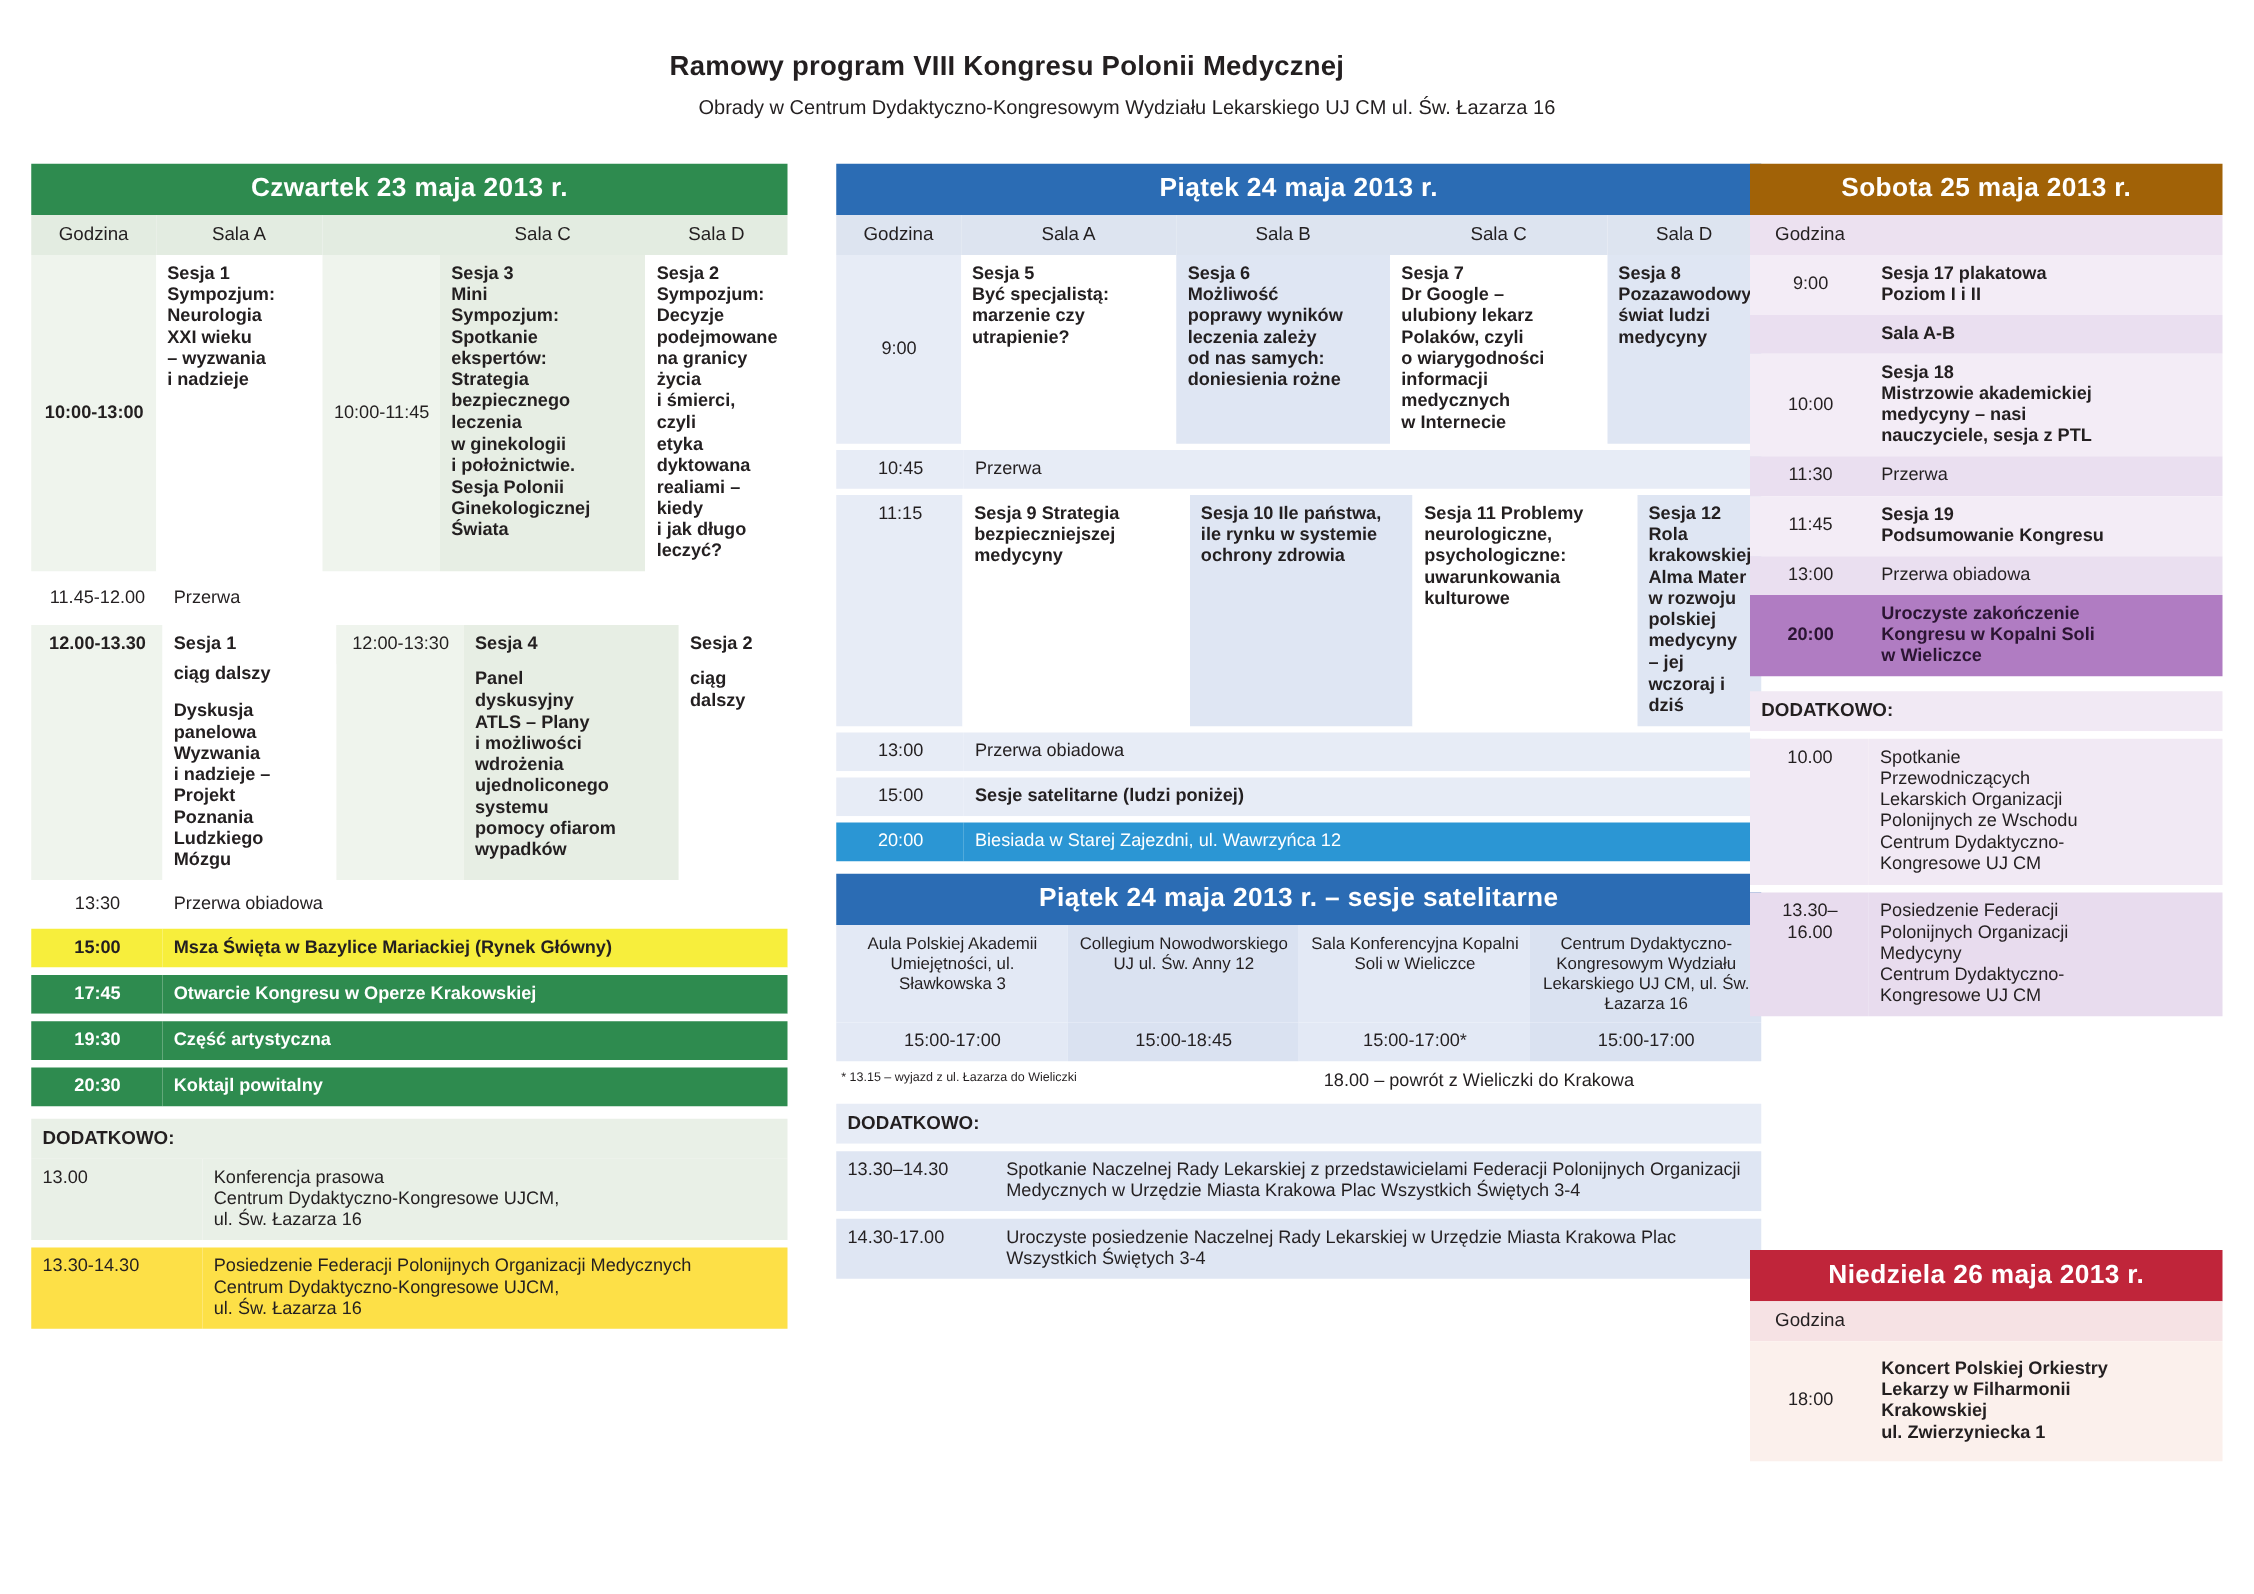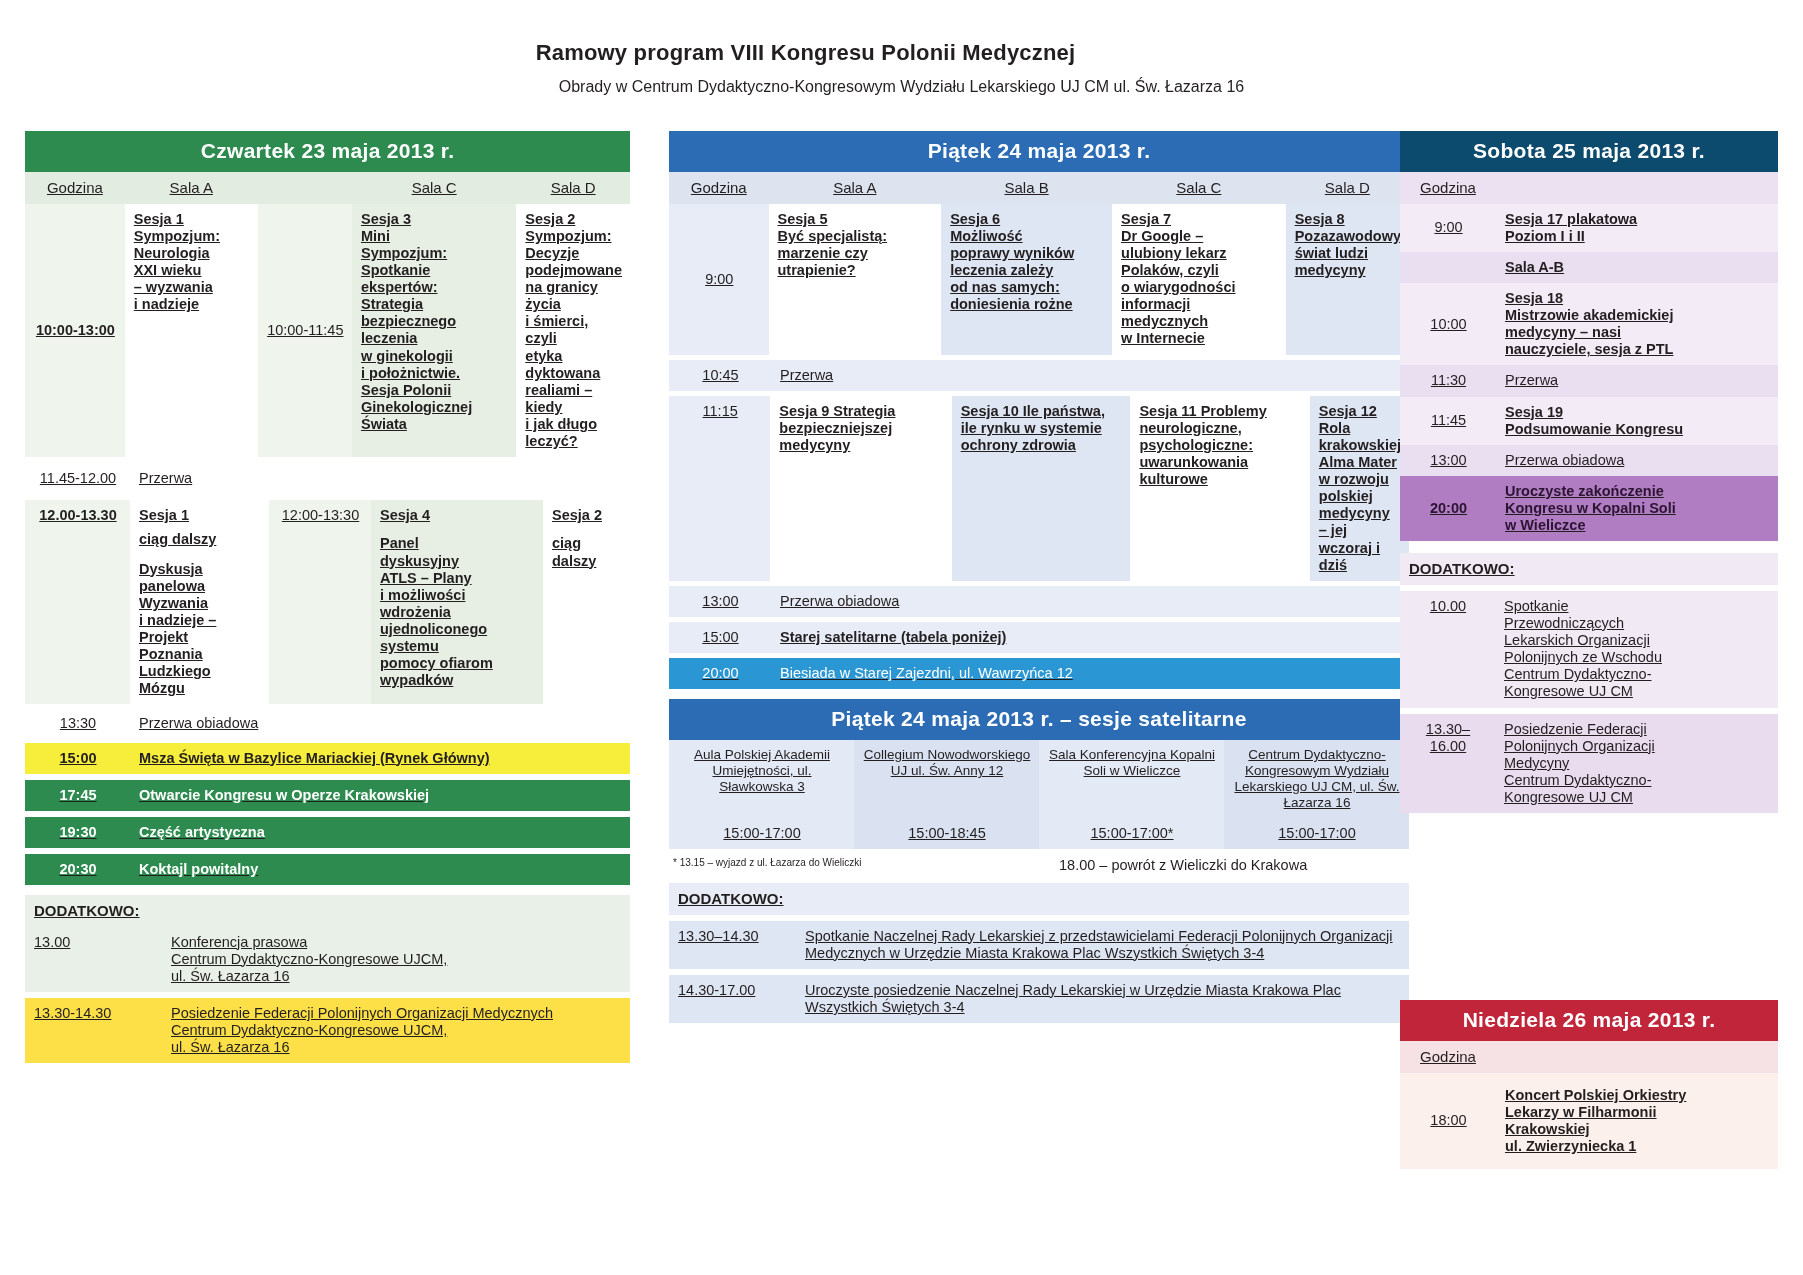--- a/index.html
+++ b/index.html
@@ -21,23 +21,23 @@
     font-size:16px;
   }
   
   .col{position:absolute;}
   .dayhead{
     color:#fff;font-weight:bold;font-size:21px;text-align:center;
     padding:8px 0 9px 0;letter-spacing:.3px;
   }
   .green-bg{background:#2e8b4f;}
   .blue-bg{background:#2b6cb4;}
-  .purple-bg{background:#0c4a6e;}
+  .purple-bg{background:#a16207;}
   .red-bg{background:#c0253a;}
-  table{border-collapse:collapse;width:100%;text-decoration:underline;}
+  table{border-collapse:collapse;width:100%;}
   td{vertical-align:top;font-size:14.5px;line-height:1.18;}
   .pad{padding:7px 8px 7px 9px;}
   .ctr{text-align:center;}
   .b{font-weight:bold;}
   .hdrow td{font-size:15px;padding:7px 9px;}
   
   .g-hdr{background:#e3ece1;}
   .g-lite{background:#eff4ed;}
   .g-lite2{background:#e7eee4;}
   .g-white{background:#ffffff;}
@@ -316,21 +316,21 @@
       <tbody>
           <tr class="b-lite">
         <td style="width:85px" class="pad ctr">13:00</td>
         <td class="pad">Przerwa obiadowa</td>
       </tr>
       <tr>
             <td colspan="2" style="height:3px;background:#fff"></td>
           </tr>
       <tr class="b-lite">
         <td class="pad ctr">15:00</td>
-        <td class="pad b">Starej satelitarne (tabela poniżej)</td>
+        <td class="pad b">Sesje satelitarne (ludzi poniżej)</td>
       </tr>
       <tr>
             <td colspan="2" style="height:3px;background:#fff"></td>
           </tr>
       <tr class="b-band">
         <td class="pad ctr">20:00</td>
         <td class="pad">Biesiada w Starej Zajezdni, ul. Wawrzyńca 12</td>
       </tr>
     </tbody>
       </table>

